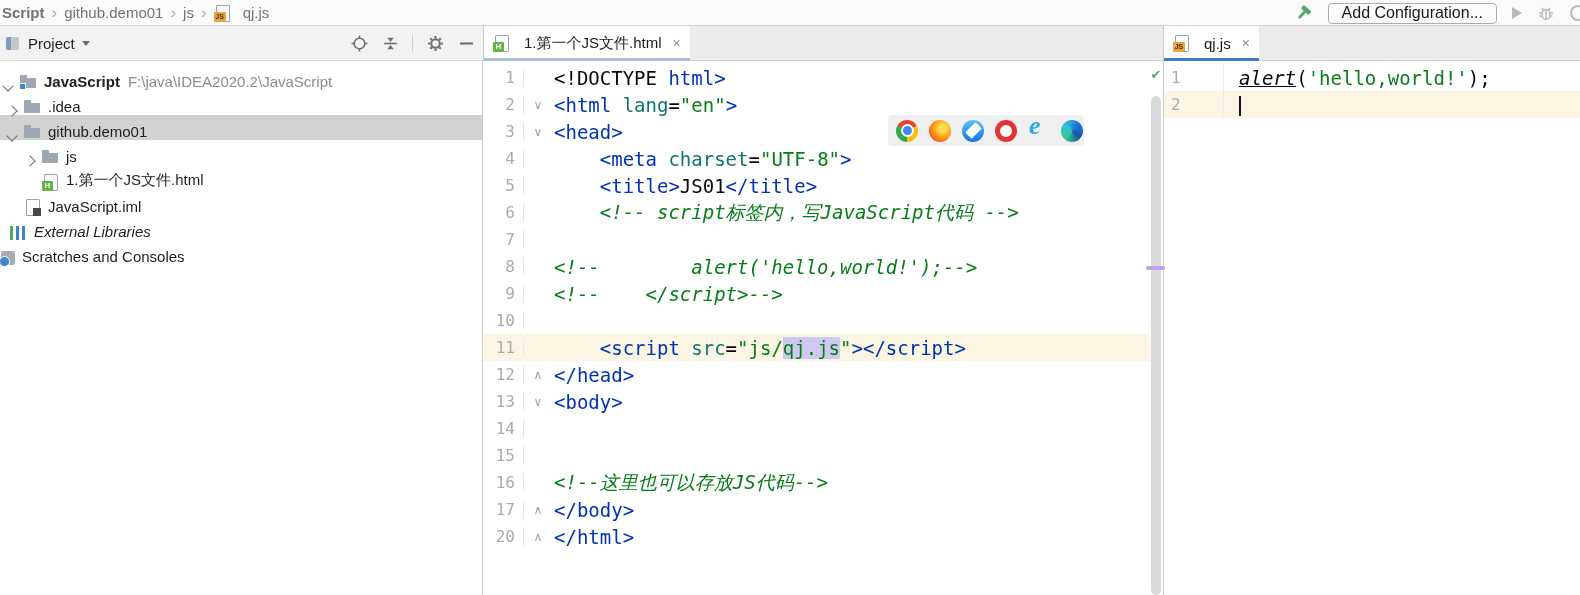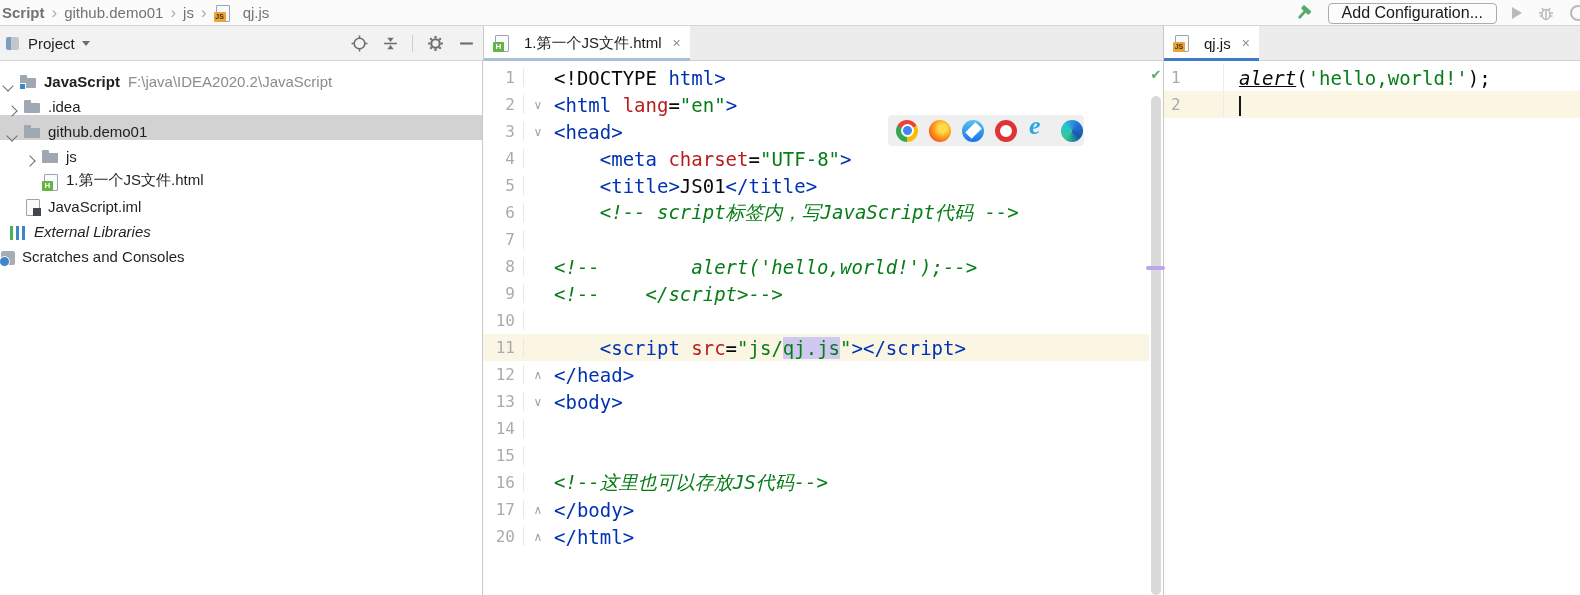--- a/index.html
+++ b/index.html
@@ -104,21 +104,21 @@
   .editor-right .ln { width:26px; text-align:left; padding-left:7px; }
   .fold { flex:none; color:#A3A3A3; font-size:12px; text-align:center;
           font-family:"DejaVu Sans",sans-serif; }
   .editor-left  .fold { width:28px; }
   .editor-right .fold { width:34px; border-right:1px solid #ECECEC; align-self:stretch;
                         display:flex; align-items:center; justify-content:center; }
   .editor-left  .code { padding-left:2px; }
   .editor-right .code { padding-left:15px; }
   .tk-p { color:#080808; }
   .tk-t { color:#0033B3; }
-  .tk-a { color:#b91c1c; }
+  .tk-a { color:#0f766e; }
   .tk-s { color:#067D17; }
   .tk-c { color:#067D17; font-style:italic; }
   .tk-f { color:#07090B; font-style:italic;text-decoration:underline; }
   .tk-shl { color:#067D17; background:#CFC9F2; border-radius:1px; }
   .caret { display:inline-block; width:2px; height:20px; background:#141414; vertical-align:middle; }
 
   
   .scroll-col { position:absolute; right:0; top:0; width:14px; height:534px; background:#FFFFFF; }
   .insp-check { position:absolute; top:6px; left:0; right:0; text-align:center;
                 color:#59A869; font-size:13px; font-family:"DejaVu Sans",sans-serif; }

